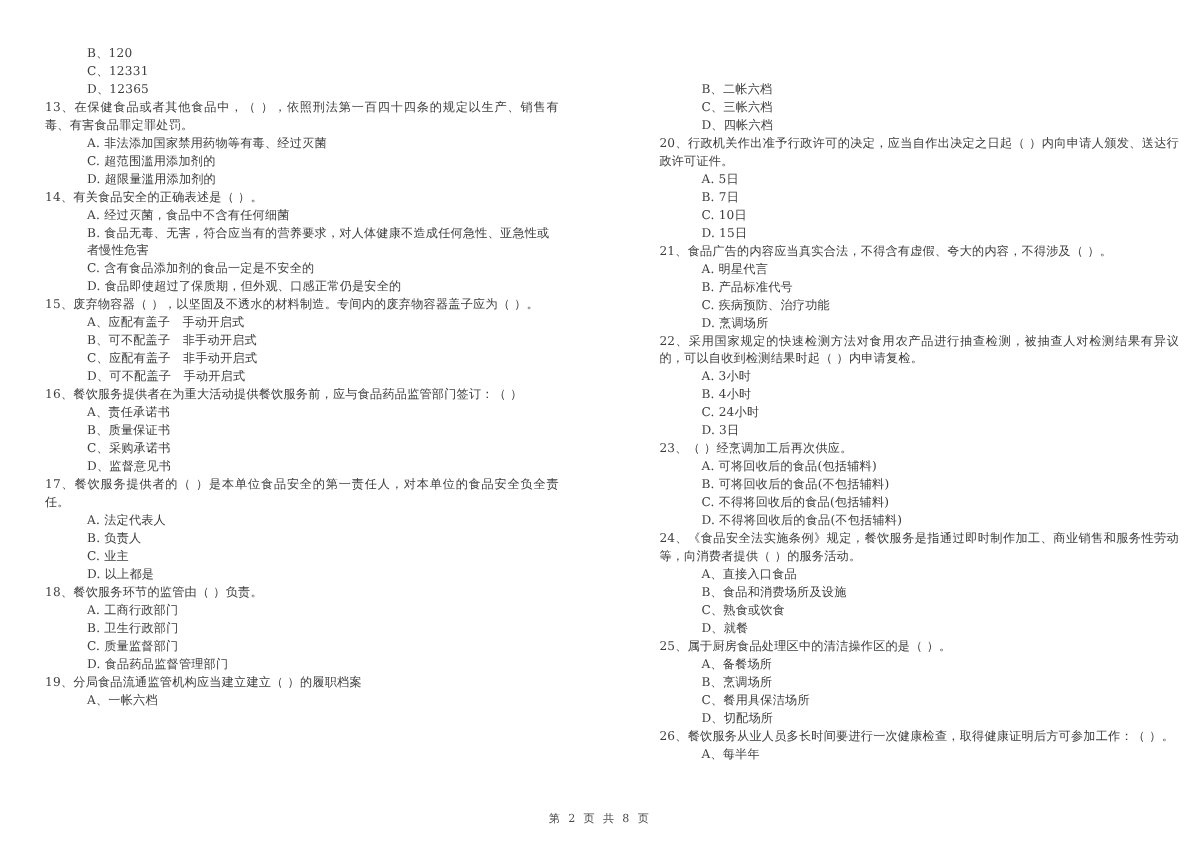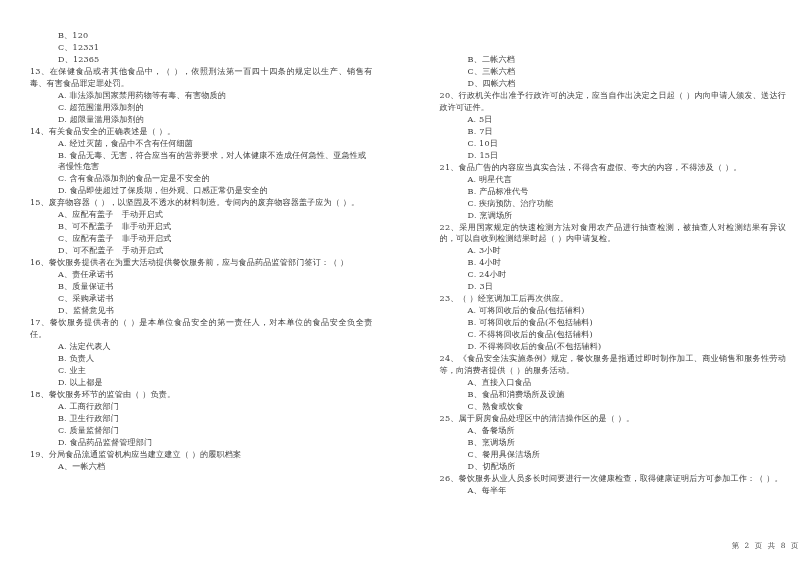--- a/index.html
+++ b/index.html
@@ -63,42 +63,42 @@
     color: #3d3d3d;
   }
   
   .opt.lead { padding-left: 28px; }
 
   .footer {
     position: absolute;
     left: 0;
     bottom: 14px;
     width: 800px;
-    text-align: right;
+    text-align: center;
     font-size: 7.4px;
     color: #4a4a4a;
     letter-spacing: 1.6px;
     font-family: "DejaVu Serif", "Liberation Serif", serif;
   }
 </style>
 </head>
 <body>
 
 <div class="page">
 
   <div class="columns">
 
     <div class="col col-left">
 
       <p class="opt lead">B、120</p>
       <p class="opt lead">C、12331</p>
       <p class="opt lead">D、12365</p>
 
       <p class="q stem">13、在保健食品或者其他食品中，（      ），依照刑法第一百四十四条的规定以生产、销售有毒、有害食品罪定罪处罚。</p>
-      <p class="opt">A. 非法添加国家禁用药物等有毒、有害物质的</p>
+      <p class="opt">A. 非法添加国家禁用药物等有毒、经过灭菌</p>
       <p class="opt">C. 超范围滥用添加剂的</p>
       <p class="opt">D. 超限量滥用添加剂的</p>
 
       <p class="q stem">14、有关食品安全的正确表述是（      ）。</p>
       <p class="opt">A. 经过灭菌，食品中不含有任何细菌</p>
       <p class="opt">B. 食品无毒、无害，符合应当有的营养要求，对人体健康不造成任何急性、亚急性或者慢性危害</p>
       <p class="opt">C. 含有食品添加剂的食品一定是不安全的</p>
       <p class="opt">D. 食品即使超过了保质期，但外观、口感正常仍是安全的</p>
 
       <p class="q stem">15、废弃物容器（          ），以坚固及不透水的材料制造。专间内的废弃物容器盖子应为（      ）。</p>
@@ -157,20 +157,21 @@
       <p class="q stem">23、（      ）经烹调加工后再次供应。</p>
       <p class="opt">A. 可将回收后的食品(包括辅料)</p>
       <p class="opt">B. 可将回收后的食品(不包括辅料)</p>
       <p class="opt">C. 不得将回收后的食品(包括辅料)</p>
       <p class="opt">D. 不得将回收后的食品(不包括辅料)</p>
 
       <p class="q stem">24、《食品安全法实施条例》规定，餐饮服务是指通过即时制作加工、商业销售和服务性劳动等，向消费者提供（      ）的服务活动。</p>
       <p class="opt">A、直接入口食品</p>
       <p class="opt">B、食品和消费场所及设施</p>
       <p class="opt">C、熟食或饮食</p>
+      <p class="opt">D、就餐</p>
 
       <p class="q stem">25、属于厨房食品处理区中的清洁操作区的是（      ）。</p>
       <p class="opt">A、备餐场所</p>
       <p class="opt">B、烹调场所</p>
       <p class="opt">C、餐用具保洁场所</p>
       <p class="opt">D、切配场所</p>
 
       <p class="q stem">26、餐饮服务从业人员多长时间要进行一次健康检查，取得健康证明后方可参加工作：（      ）。</p>
       <p class="opt">A、每半年</p>
 

